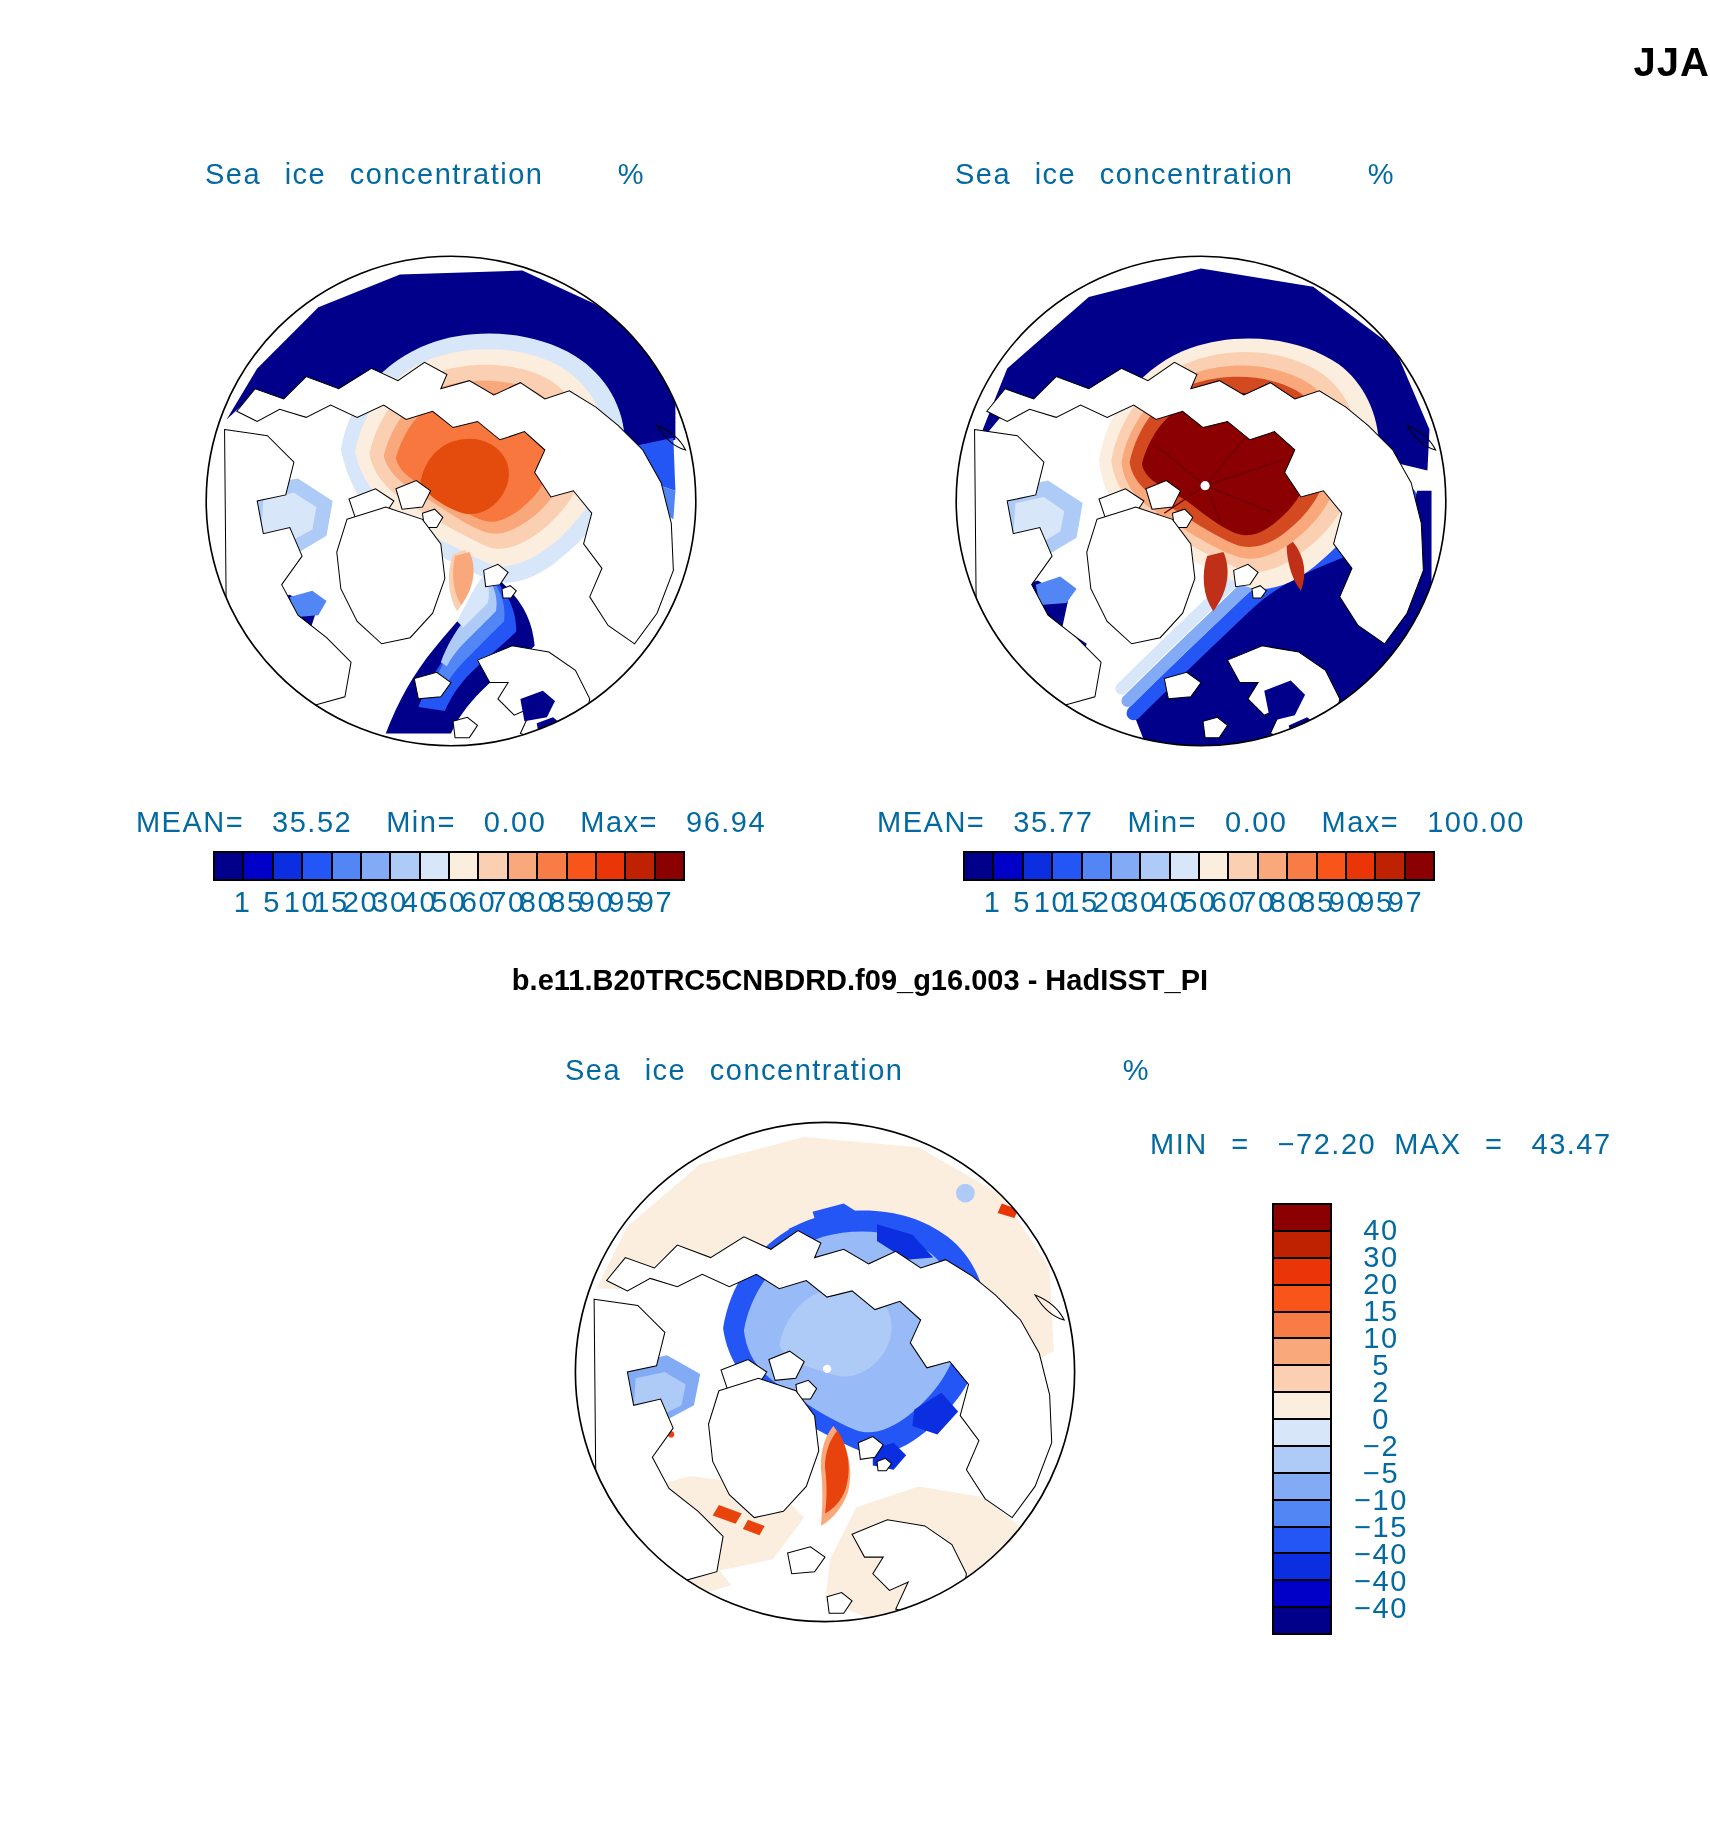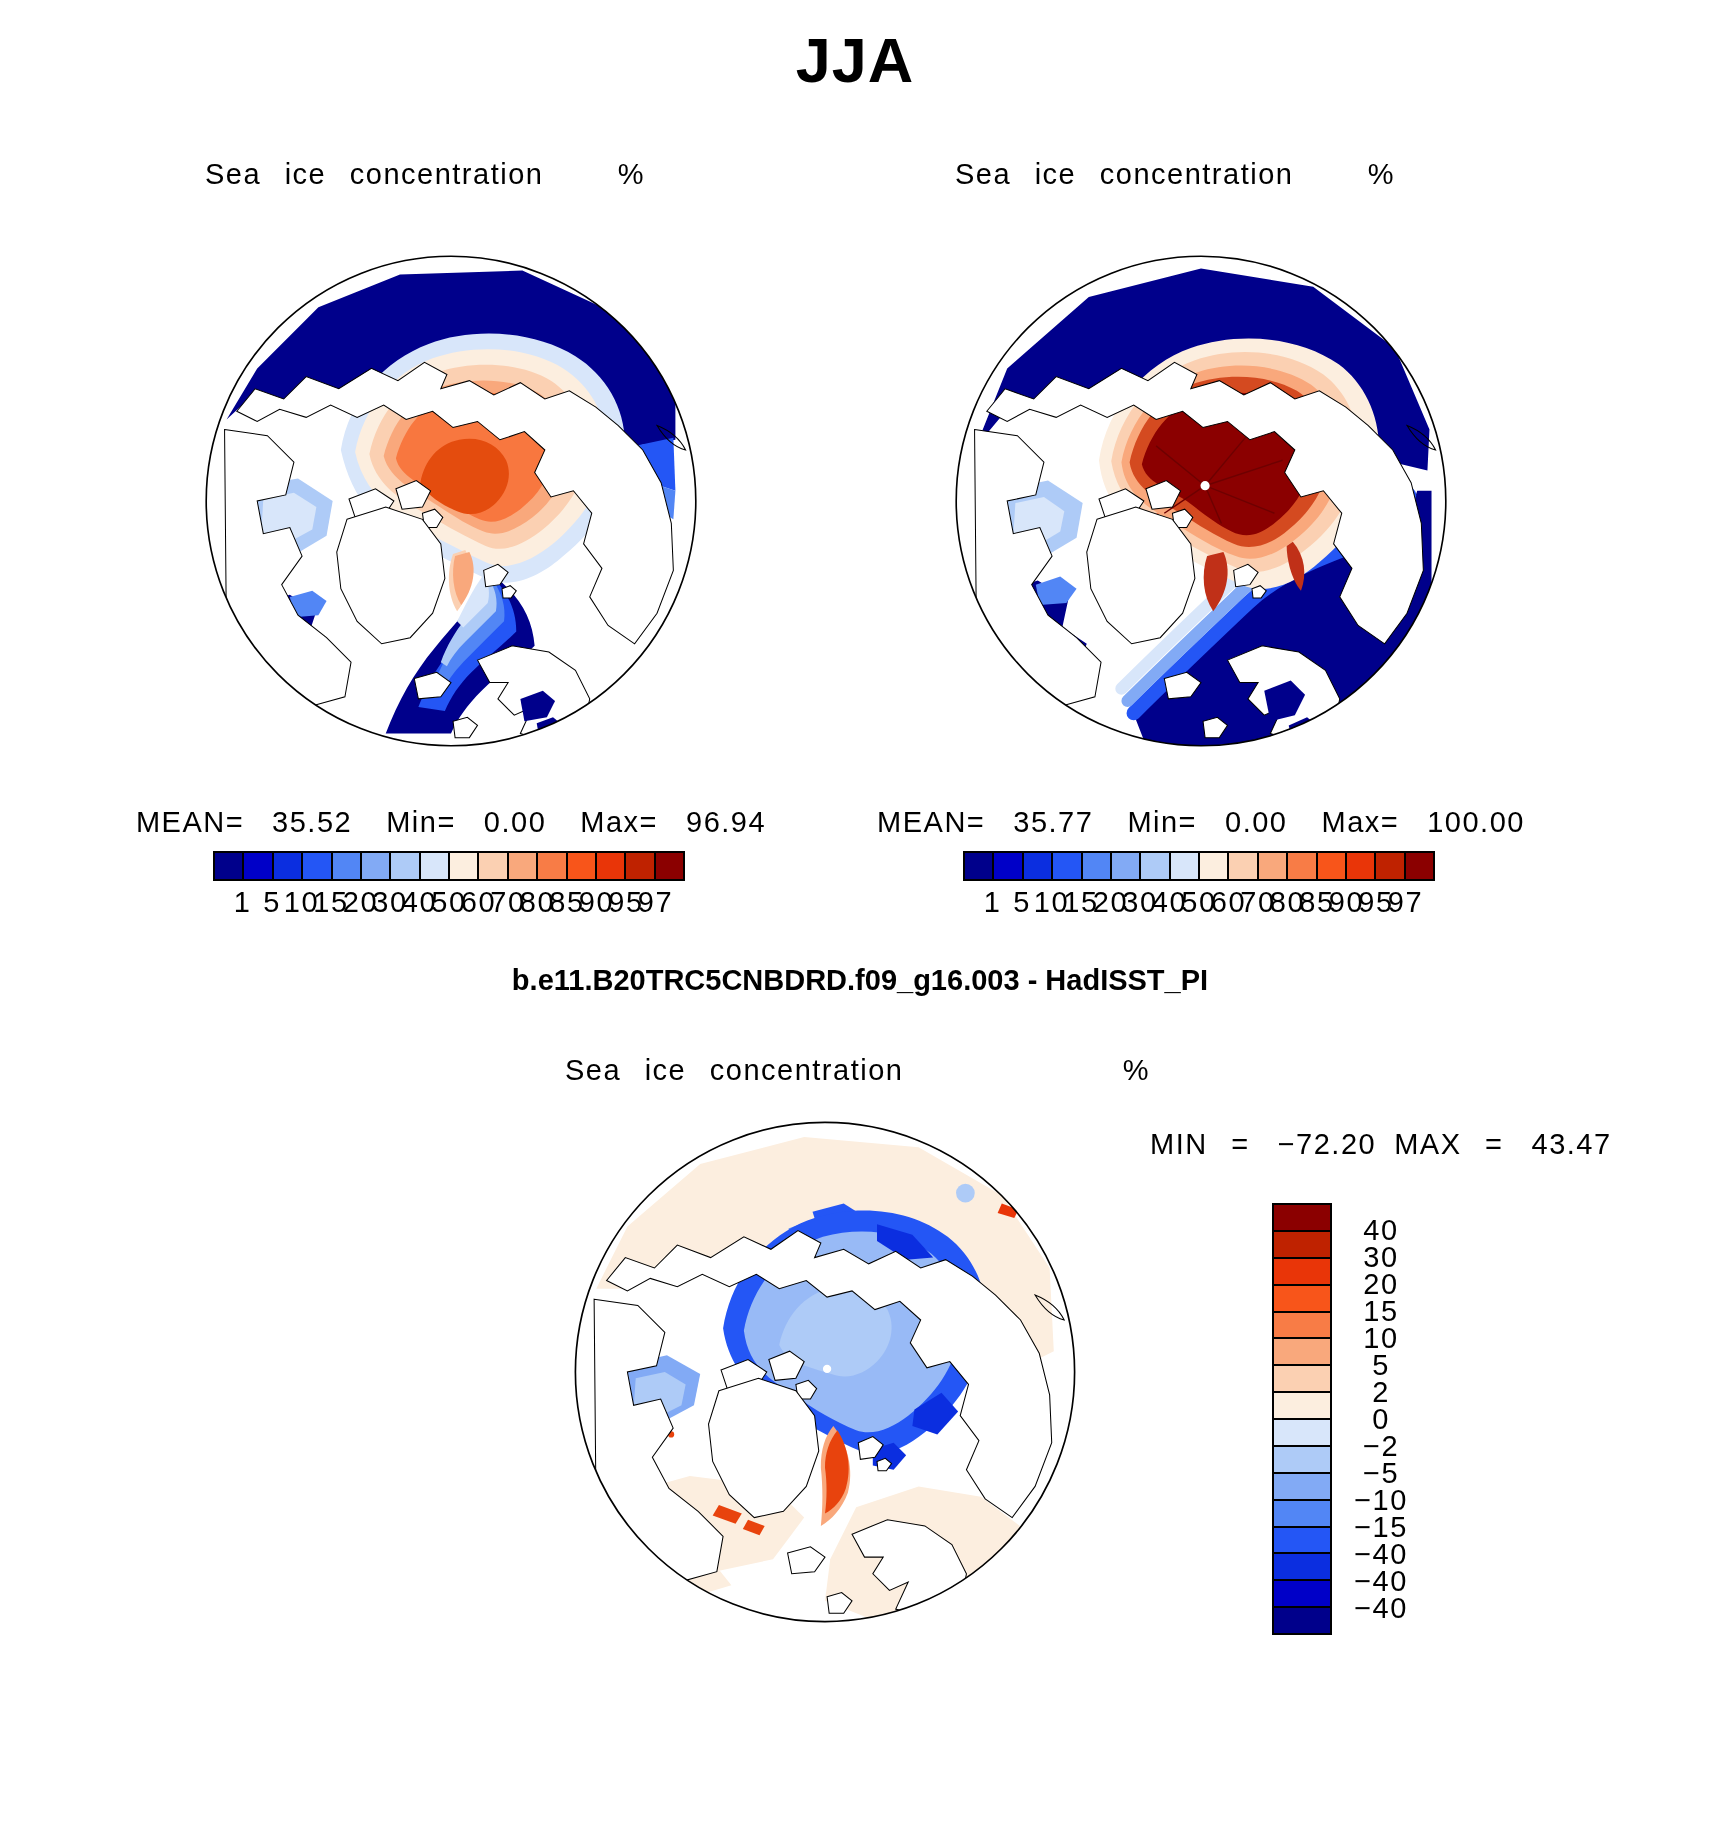--- a/index.html
+++ b/index.html
@@ -1,23 +1,23 @@
 <!DOCTYPE html>
 <html><head>
 <meta charset="utf-8">
 <style>
   html,body{margin:0;padding:0;background:#fff;}
   .canvas{position:relative;width:1710px;height:1847px;background:#ffffff;overflow:hidden;
           font-family:"Liberation Sans",sans-serif;color:#000;}
-  .title{position:absolute;left:0;top:24px;width:1710px;font-size:63px;font-weight:bold;text-align:center;letter-spacing:1px;}
+  .title{position:absolute;left:0;top:40px;width:1710px;font-size:40px;font-weight:bold;text-align:right;letter-spacing:1px;}
   .subtitle-left{position:absolute;left:40px;top:86px;width:740px;font-size:29px;font-weight:bold;text-align:center;}
   .subtitle-right{position:absolute;left:1030px;top:86px;width:410px;font-size:29px;font-weight:bold;text-align:center;}
   .subtitle-diff{position:absolute;left:360px;top:964px;width:1000px;font-size:29px;font-weight:bold;text-align:center;}
 
-  .hstroke{font-weight:400;color:#000000;letter-spacing:1.5px;word-spacing:14px;}
+  .hstroke{font-weight:400;color:#0369a1;letter-spacing:1.5px;word-spacing:14px;}
   .fieldrow{position:absolute;display:flex;justify-content:space-between;font-size:29px;}
   .fieldrow.left{left:205px;top:158px;width:440px;}
   .fieldrow.right{left:955px;top:158px;width:440px;}
   .fieldrow.diff{left:565px;top:1054px;width:585px;}
 
   .map{position:absolute;}
   .map.left{left:196px;top:246px;width:510px;height:510px;}
   .map.right{left:946px;top:246px;width:510px;height:510px;}
   .map.diff{left:565px;top:1112px;width:520px;height:520px;}
 

